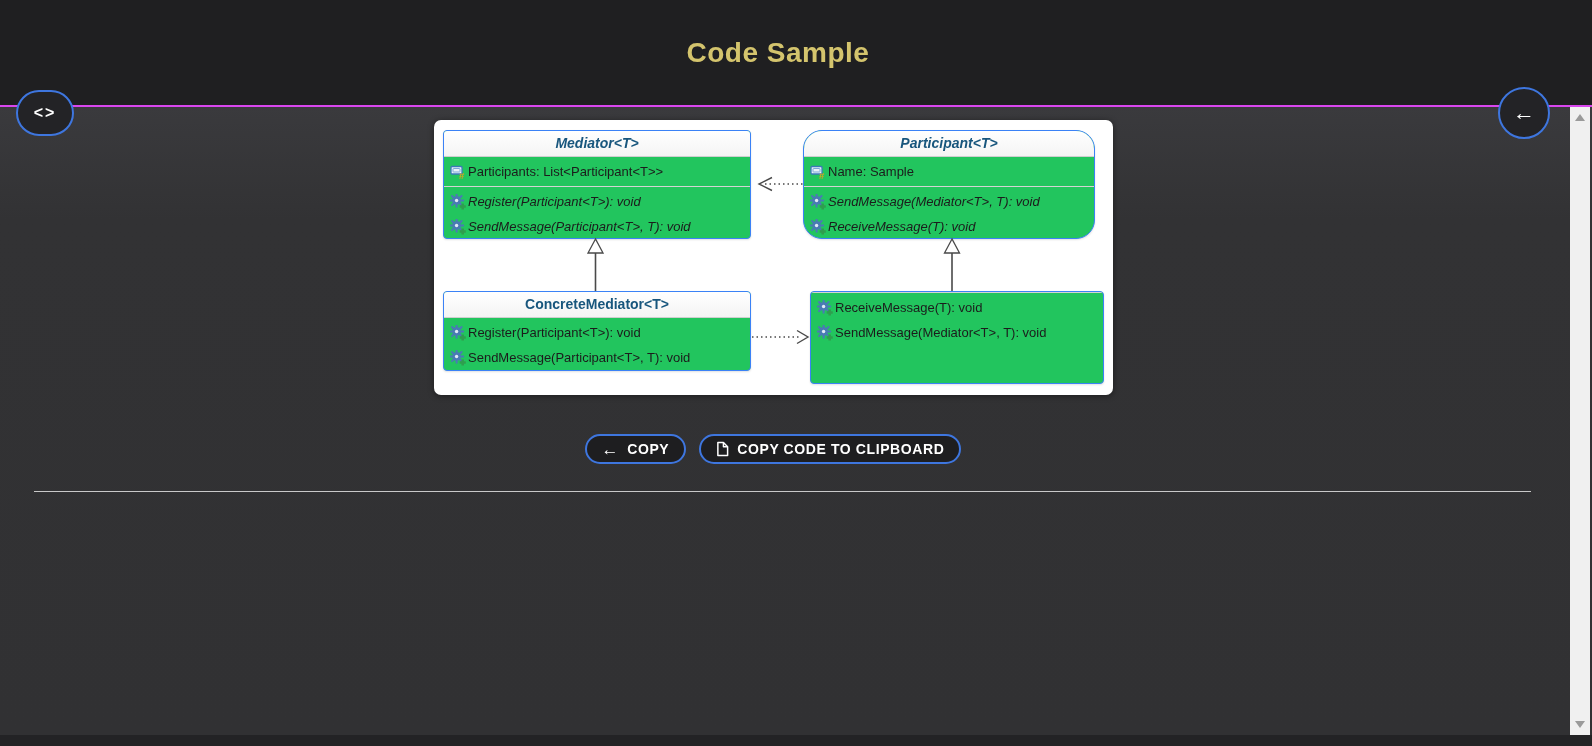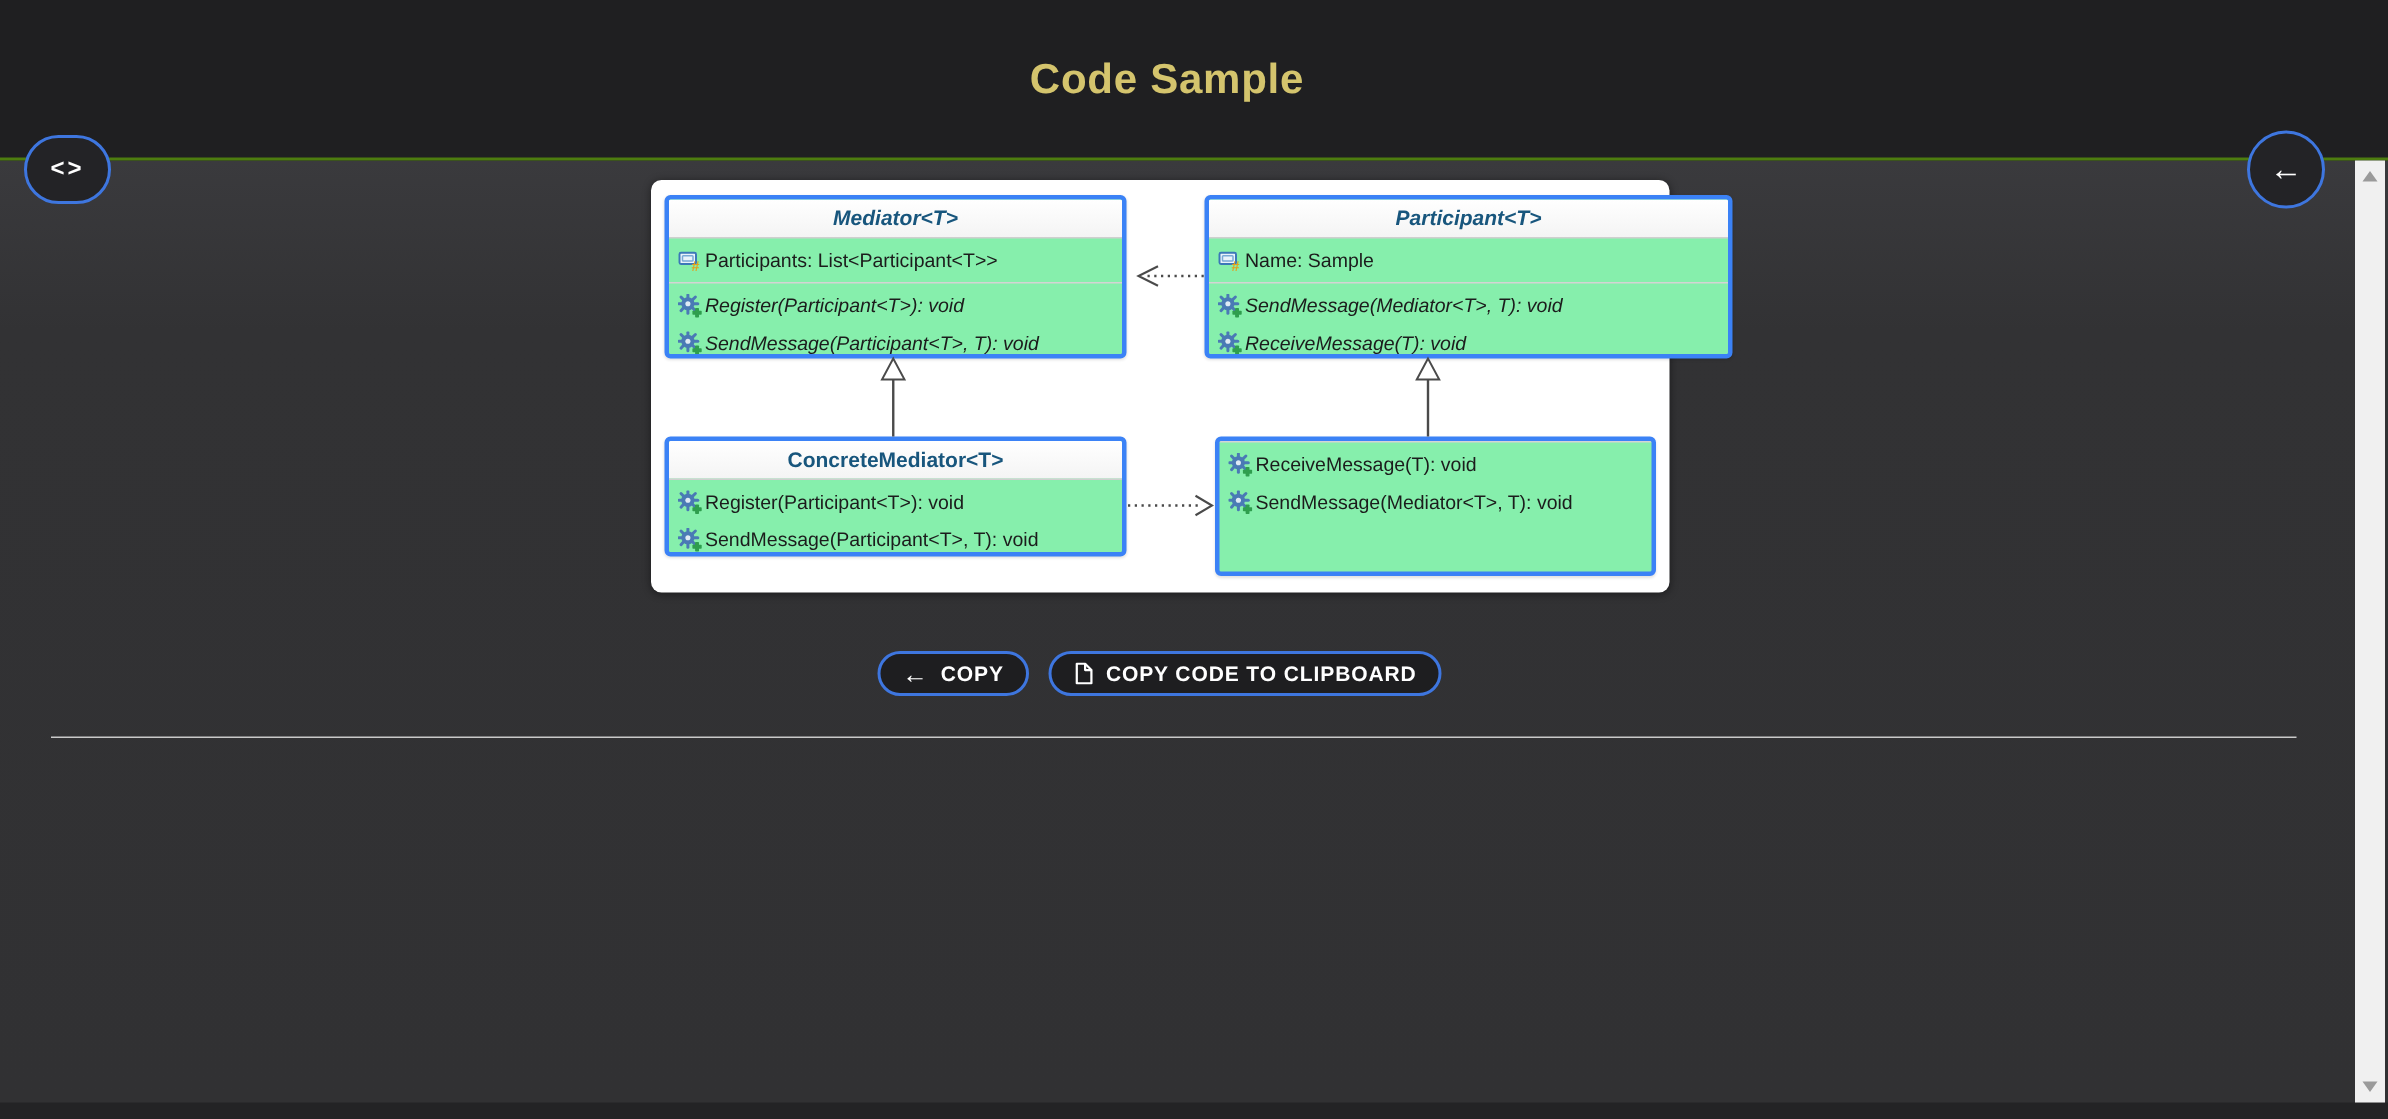--- a/index.html
+++ b/index.html
@@ -5,21 +5,21 @@
   html,body{margin:0;padding:0;}
   body{
     width:1592px;height:746px;position:relative;overflow:hidden;
     background:#333336;
     font-family:"Liberation Sans",sans-serif;
     -webkit-font-smoothing:antialiased;
   }
   
   .app-header{
     position:absolute;top:0;left:0;width:1592px;height:105px;
-    background:#1f1f21;border-bottom:2px solid #4d7c0f;
+    background:#1f1f21;border-bottom:2px solid #d946ef;
     display:flex;align-items:center;justify-content:center;z-index:3;
   }
   .app-title{
     color:#d4c46d;font-size:28px;font-weight:bold;letter-spacing:.5px;
     transform:translateX(-18px);
   }
   
   .float-btn{
     position:absolute;z-index:6;display:flex;align-items:center;justify-content:center;
     background:#232326;border:2px solid #3e76df;color:#fff;cursor:pointer;
@@ -34,27 +34,27 @@
     position:absolute;top:107px;left:0;width:1592px;height:628px;
     background:linear-gradient(#3a3a3d 0%,#323234 18%,#313133 100%);z-index:1;
   }
   .bottom-strip{position:absolute;bottom:0;left:0;width:1592px;height:11px;background:#232325;z-index:2;}
   
   .diagram-panel{
     position:absolute;left:434px;top:120px;width:679px;height:275px;
     background:#ffffff;border-radius:7px;box-shadow:0 1px 6px rgba(0,0,0,.45);z-index:4;
   }
   .uml-box{
-    position:absolute;box-sizing:border-box;background:#86efac;
-    border:3px solid #3b82f6;border-radius:4px;overflow:hidden;
+    position:absolute;box-sizing:border-box;background:#22c55e;
+    border:1px solid #3b82f6;border-radius:4px;overflow:hidden;
     box-shadow:0 1px 2px rgba(0,0,0,.12);
     font-size:13px;color:#1c1c1c;
   }
   .box-mediator{left:9px;top:10px;width:308px;height:109px;}
-  .box-participant{left:369px;top:10px;width:352px;height:109px;}
+  .box-participant{left:369px;top:10px;width:292px;height:109px;border-radius:19px;}
   .box-concretemediator{left:9px;top:171px;width:308px;height:80px;}
   .box-concreteparticipant{left:376px;top:171px;width:294px;height:93px;}
   .uml-header{
     height:25px;line-height:25px;text-align:center;
     background:linear-gradient(#ffffff,#f4f4f4);
     border-bottom:1px solid #cfcfcf;
     color:#18567d;font-weight:bold;font-size:14px;
   }
   .uml-header.abstract{font-style:italic;}
   .uml-comp{padding:2px 0;}

